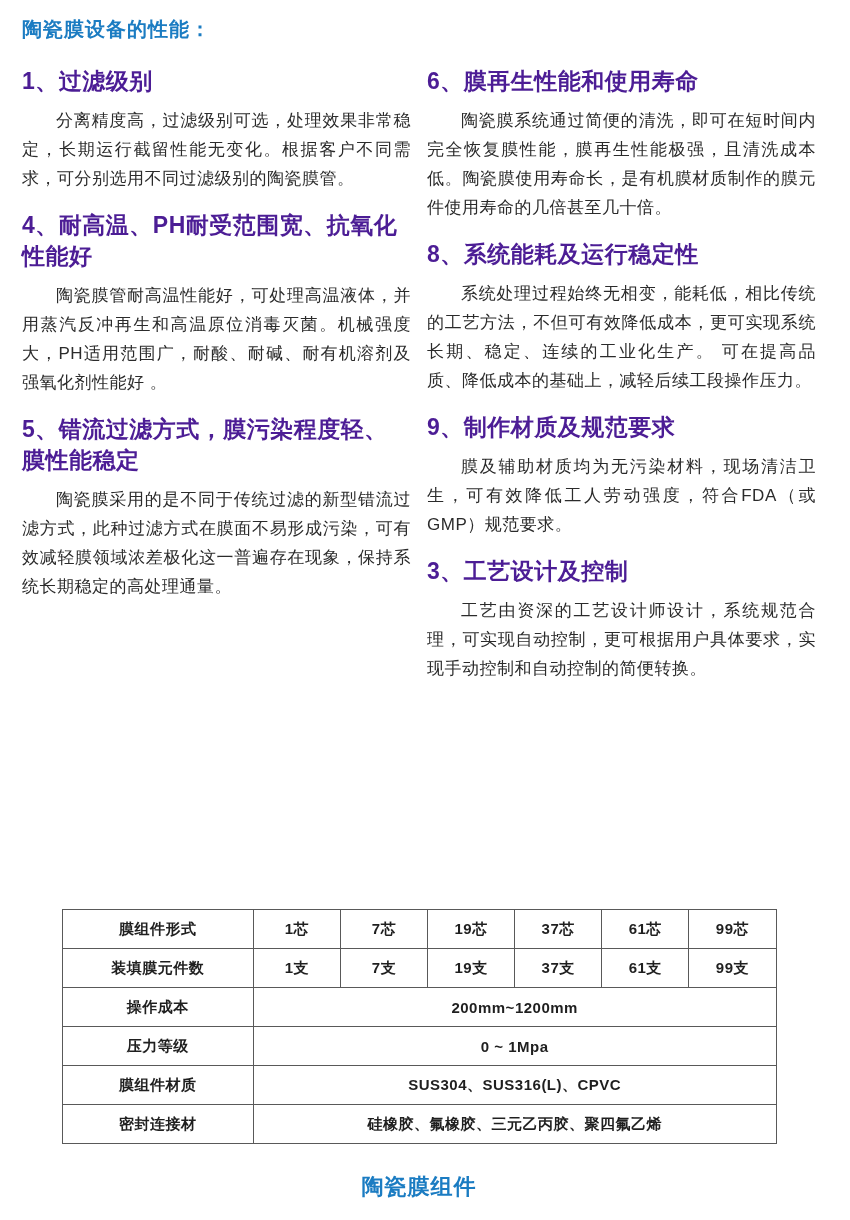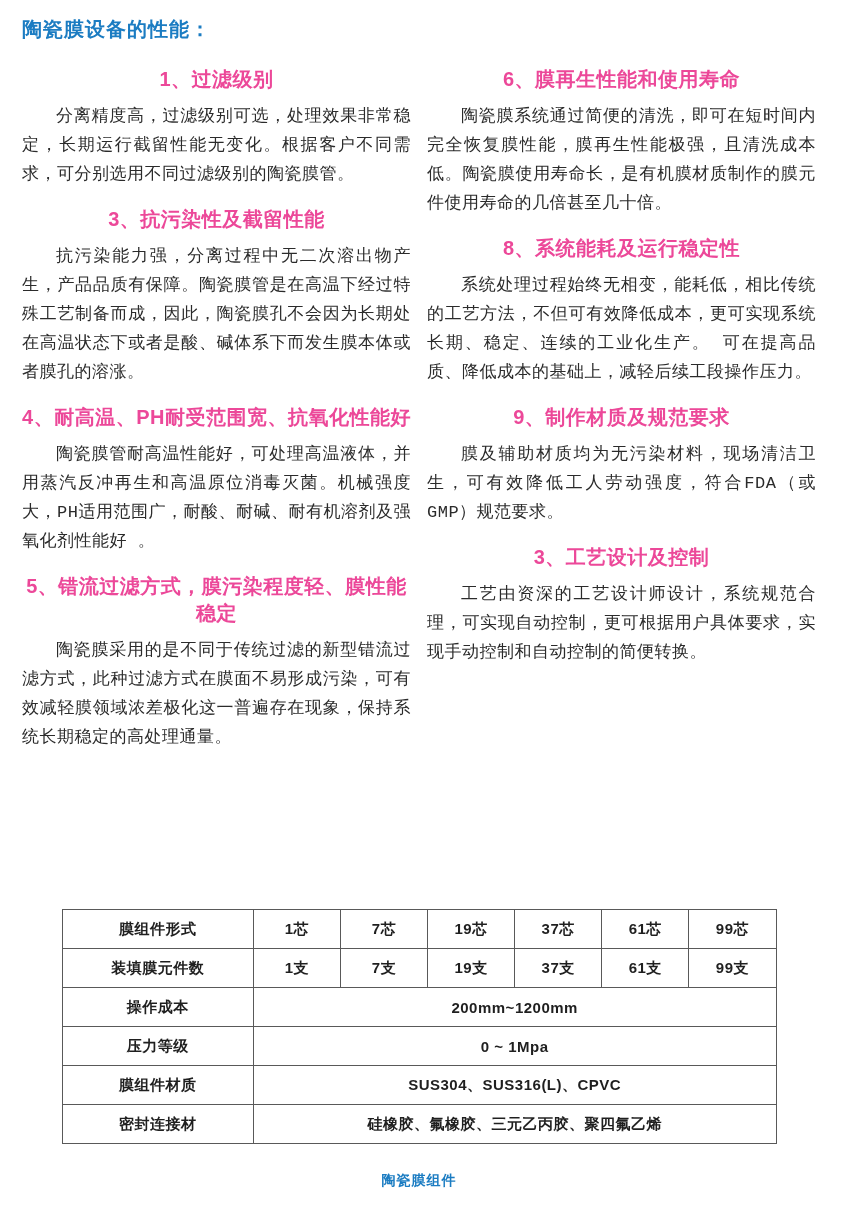--- a/index.html
+++ b/index.html
@@ -29,80 +29,74 @@
   .columns {
     display: flex;
     gap: 16px;
     min-height: 838px;
   }
   .col {
     flex: 1;
     min-width: 0;
   }
   .sec-heading {
-    font-size: 20px;
+    font-size: 23px;
     font-weight: bold;
-    color: #ec4899;
+    color: #4c1d95;
     margin: 17px 0 2px 0;
     letter-spacing: 0.5px;
-    text-align: center;
   }
   .sec-par {
     font-size: 17px;
     line-height: 29px;
     margin: 9px 0 14px 0;
     text-indent: 2em;
     text-align: justify;
     color: #2b2b2b;
     letter-spacing: 0.5px;
-    font-family: Liberation Mono, monospace;
   }
   .spec-table {
     width: 715px;
     margin: 22px auto 0 auto;
     border-collapse: collapse;
     table-layout: fixed;
   }
   .spec-table td {
     border: 1px solid #595959;
     text-align: center;
     vertical-align: middle;
     font-size: 15px;
     font-weight: bold;
     color: #1f1f1f;
     height: 38px;
     padding: 0 4px;
     letter-spacing: 0.5px;
   }
   .footer-caption {
     text-align: center;
-    font-size: 14px;
+    font-size: 22px;
     font-weight: bold;
     color: #1b7cc2;
     margin: 28px 0 16px 0;
     letter-spacing: 1px;
   }
 </style>
 </head>
 <body>
 
 <div class="page">
 
   <h1 class="page-title">陶瓷膜设备的性能：</h1>
 
   <div class="columns">
 
     <div class="col">
       <section>
         <h2 class="sec-heading">1、过滤级别</h2>
         <p class="sec-par">分离精度高，过滤级别可选，处理效果非常稳定，长期运行截留性能无变化。根据客户不同需求，可分别选用不同过滤级别的陶瓷膜管。</p>
-      </section>
-      <section>
-        <h2 class="sec-heading">3、抗污染性及截留性能</h2>
-        <p class="sec-par">抗污染能力强，分离过程中无二次溶出物产生，产品品质有保障。陶瓷膜管是在高温下经过特殊工艺制备而成，因此，陶瓷膜孔不会因为长期处在高温状态下或者是酸、碱体系下而发生膜本体或者膜孔的溶涨。</p>
       </section>
       <section>
         <h2 class="sec-heading">4、耐高温、PH耐受范围宽、抗氧化性能好</h2>
         <p class="sec-par">陶瓷膜管耐高温性能好，可处理高温液体，并用蒸汽反冲再生和高温原位消毒灭菌。机械强度大，PH适用范围广，耐酸、耐碱、耐有机溶剂及强氧化剂性能好 。</p>
       </section>
       <section>
         <h2 class="sec-heading">5、错流过滤方式，膜污染程度轻、膜性能稳定</h2>
         <p class="sec-par">陶瓷膜采用的是不同于传统过滤的新型错流过滤方式，此种过滤方式在膜面不易形成污染，可有效减轻膜领域浓差极化这一普遍存在现象，保持系统长期稳定的高处理通量。</p>
       </section>
     </div>

